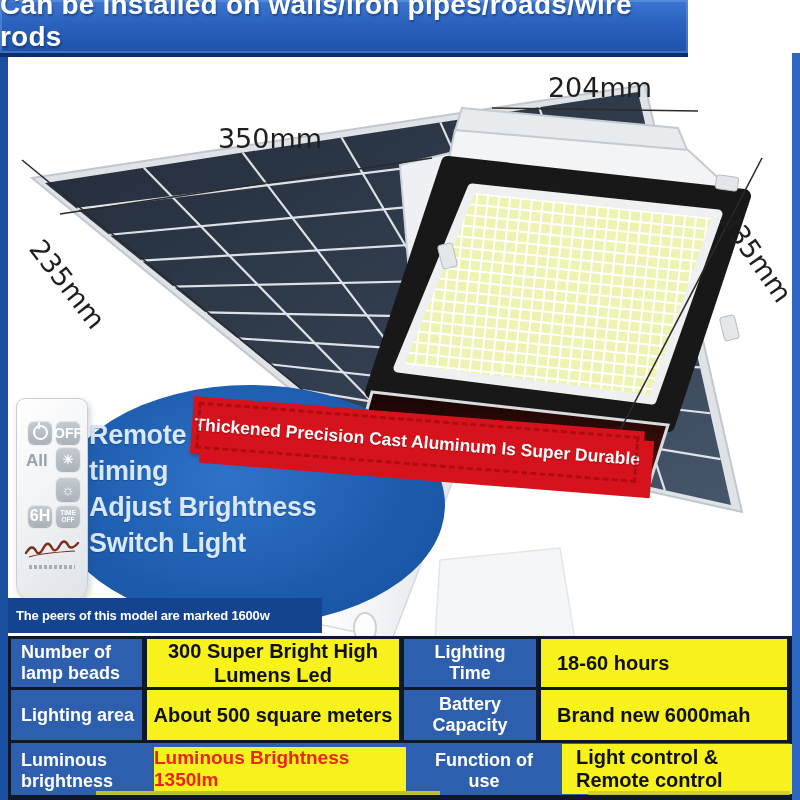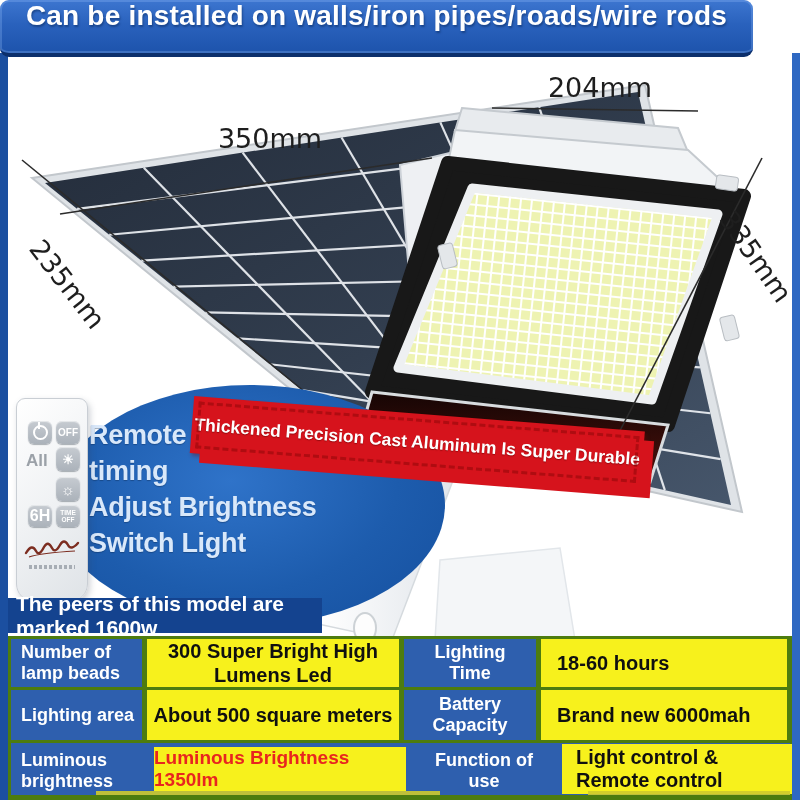--- a/index.html
+++ b/index.html
@@ -1,22 +1,22 @@
 <!DOCTYPE html>
 <html><head>
 <meta charset="utf-8">
 <style>
   html,body{margin:0;padding:0;}
   body{width:800px;height:800px;position:relative;overflow:hidden;background:#fff;
        font-family:"Liberation Sans",sans-serif;}
   
-  .top-banner{position:absolute;left:0;top:0;width:753px;height:53px;z-index:40;
+  .top-banner{position:absolute;left:0;top:0;width:688px;height:53px;z-index:40;
     background:linear-gradient(180deg,#3d76d0 0%,#2a62bd 45%,#1d53ac 100%);
-    border-bottom:4px solid #0c2f6b;display:flex;align-items:flex-start;justify-content:center;
-    box-shadow:inset 0 0 0 2px rgba(160,200,255,.25);border-radius:9px;}
+    border-bottom:4px solid #0c2f6b;display:flex;align-items:flex-end;justify-content:center;
+    box-shadow:inset 0 0 0 2px rgba(160,200,255,.25);}
   .top-banner span{color:#fff;font-weight:bold;font-size:28px;letter-spacing:.2px;
     text-shadow:1px 2px 2px rgba(10,40,90,.5);}
   
   .strip{position:absolute;top:53px;bottom:0;width:8px;z-index:39;}
   .strip.left{left:0;background:#1b4fa0;}
   .strip.right{right:0;background:#2e68c2;}
   
   svg.product{position:absolute;left:0;top:0;z-index:10;}
   .dim-text{font-family:"DejaVu Sans",sans-serif;font-size:27px;fill:#1e1e1e;}
   
@@ -46,24 +46,24 @@
     box-shadow:inset 0 1px 1px rgba(255,255,255,.6),0 1px 1px rgba(90,100,110,.5);}
   .power-glyph{width:11px;height:11px;border:2px solid #fff;border-radius:50%;position:relative;}
   .power-glyph::after{content:"";position:absolute;left:3.5px;top:-5px;width:2px;height:7px;background:#fff;}
   .all-label{position:absolute;left:9px;top:52px;color:#9ba1a8;font-weight:bold;font-size:17px;}
   .brand-mark{position:absolute;left:6px;top:140px;}
   .brand-line{position:absolute;left:12px;top:166px;width:46px;height:4px;
     background:repeating-linear-gradient(90deg,#a7adb4 0 3px,transparent 3px 5px);}
   
   .peers-banner{position:absolute;left:0;top:598px;width:322px;height:35px;z-index:30;
     background:#14438f;display:flex;align-items:center;padding-left:16px;box-sizing:border-box;}
-  .peers-banner span{color:#fff;font-weight:bold;font-size:21px;letter-spacing:-.2px;}
+  .peers-banner span{color:#fff;font-weight:bold;font-size:13px;letter-spacing:-.2px;}
   
   .spec-table{position:absolute;left:8px;top:636px;width:784px;height:164px;z-index:35;
-    background:#4d7c0f;box-sizing:border-box;padding:3px 2px 0 3px;}
+    background:#0f172a;box-sizing:border-box;padding:3px 2px 0 3px;}
   .t-row{display:grid;grid-template-columns:131px 252px 132px 246px;column-gap:5px;}
   .t-row.r1{height:47px;margin-bottom:4px;}
   .t-row.r2{height:50px;margin-bottom:3px;}
   .cell{display:flex;align-items:center;white-space:pre-line;box-sizing:border-box;}
   .cell.label{background:#2e5fae;color:#fff;font-weight:bold;font-size:18px;line-height:1.15;
     padding-left:10px;}
   .cell.label.center{justify-content:center;padding-left:0;text-align:center;}
   .cell.value{background:#f7f11c;color:#101010;font-weight:bold;font-size:20px;line-height:1.2;
     justify-content:center;text-align:center;}
   .cell.value.left{justify-content:flex-start;padding-left:16px;text-align:left;}
@@ -167,21 +167,21 @@
     <span>timing</span>
     <span>Adjust Brightness</span>
     <span>Switch Light</span>
   </div>
 </div>
 
 <div class="remote">
   <div class="rbtn" style="left:11px;top:22px;width:24px;height:23px;">
     <span class="power-glyph"></span>
   </div>
-  <div class="rbtn" style="left:39px;top:22px;width:24px;height:23px;font-size:10px;">OFF</div>
+  <div class="rbtn" style="left:39px;top:22px;width:24px;height:23px;font-size:14px;">OFF</div>
   <div class="all-label">All</div>
   <div class="rbtn" style="left:39px;top:48px;width:24px;height:24px;font-size:13px;">☀</div>
   <div class="rbtn" style="left:39px;top:78px;width:24px;height:24px;font-size:15px;">☼</div>
   <div class="rbtn" style="left:11px;top:106px;width:24px;height:22px;font-size:16px;">6H</div>
   <div class="rbtn" style="left:39px;top:106px;width:24px;height:22px;font-size:6.5px;line-height:1.1;
        text-align:center;white-space:pre-line;">TIME
 OFF</div>
   <svg class="brand-mark" width="58" height="22" viewBox="0 0 58 22">
     <path d="M3,14 q6,-10 10,-2 q3,6 8,-4 q4,-7 8,1 q3,6 8,-3 q4,-7 8,0 q3,6 10,-2" fill="none" stroke="#7c2d20" stroke-width="2.4" stroke-linecap="round"></path>
     <path d="M6,18 q12,-4 46,-6" fill="none" stroke="#7c2d20" stroke-width="1.2"></path>

